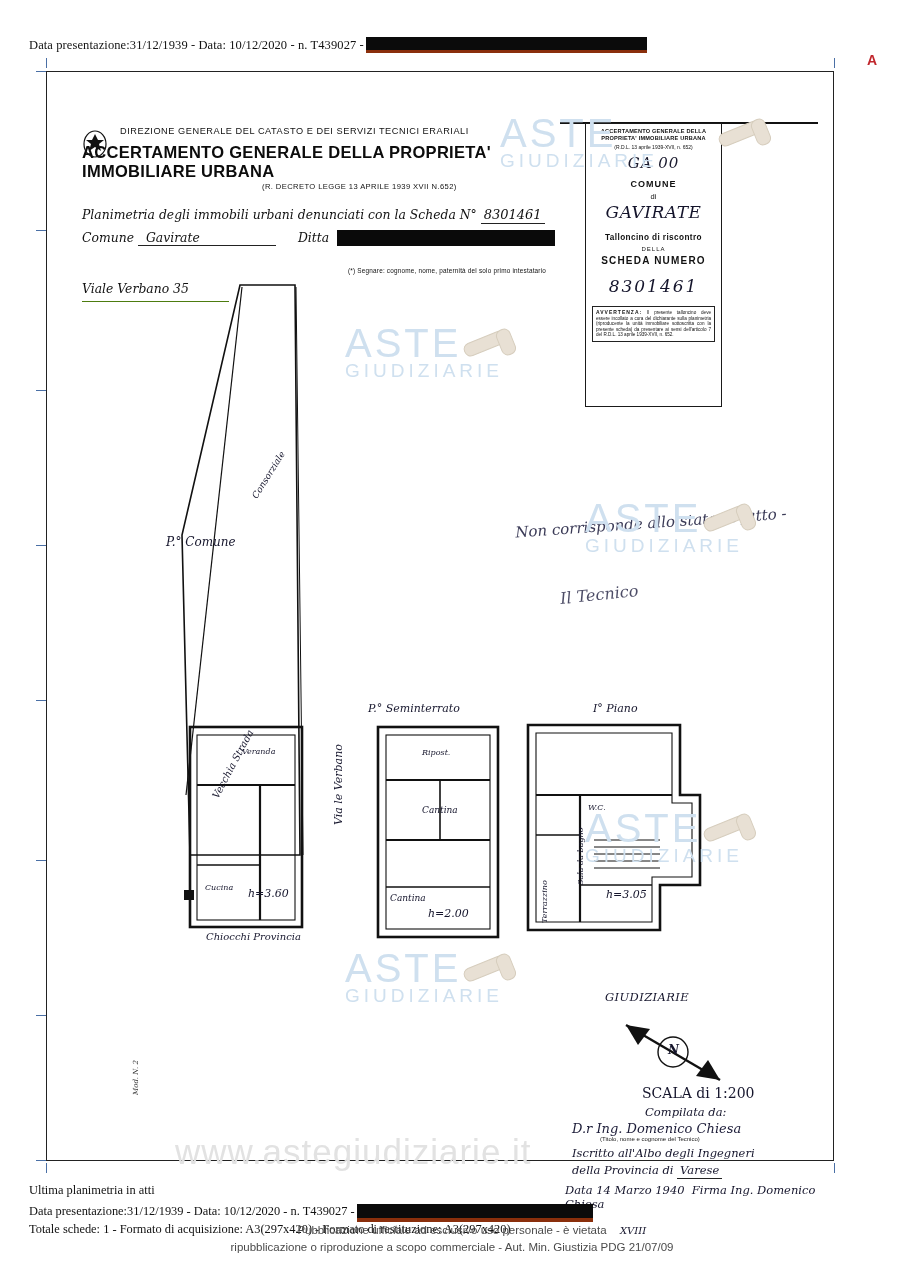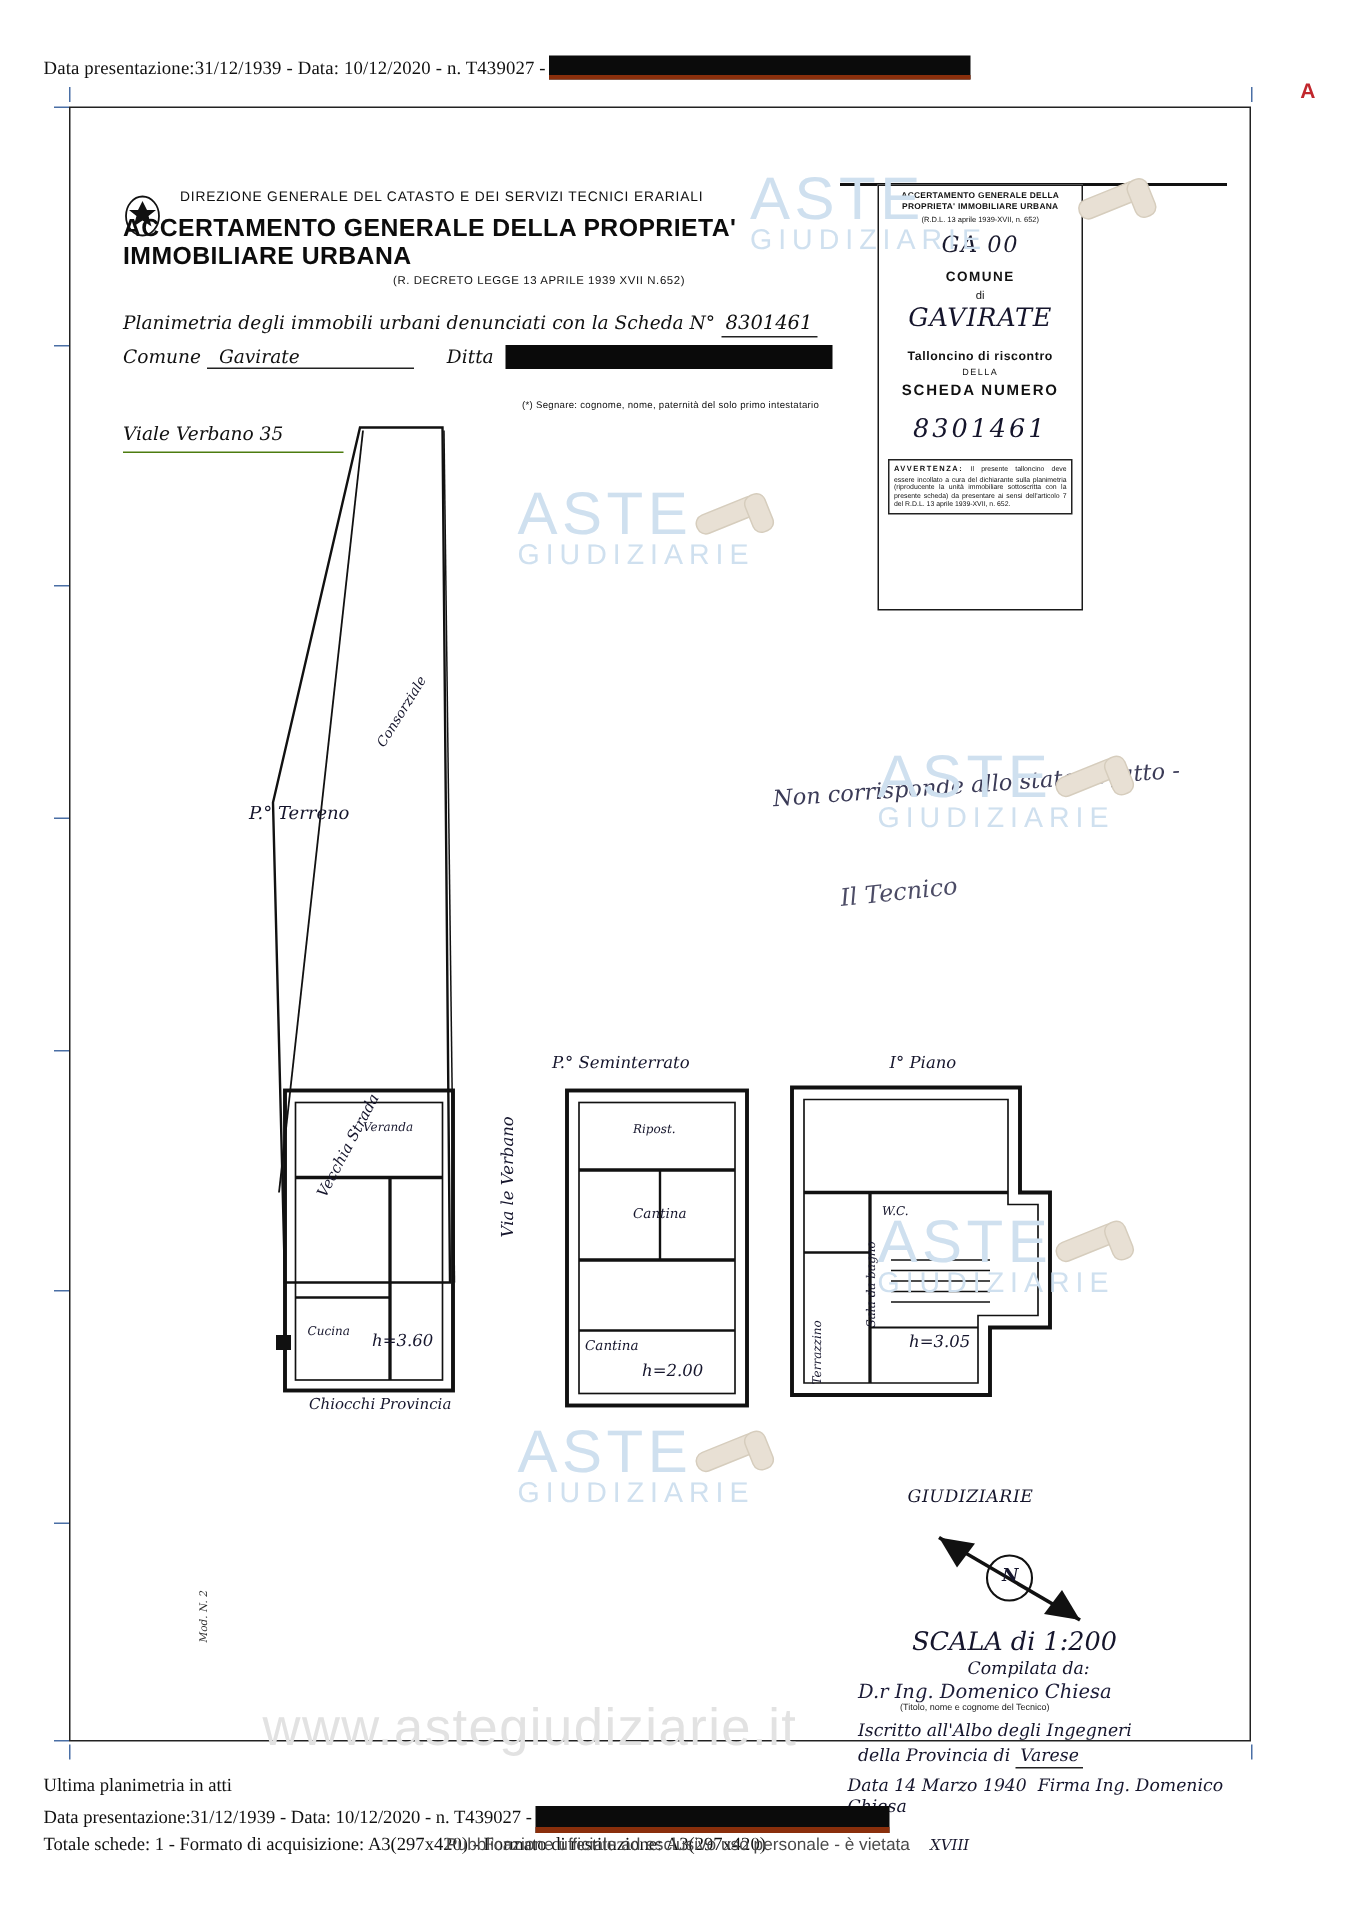--- a/index.html
+++ b/index.html
@@ -286,22 +286,22 @@
     opacity: .8;
   }
 
   
   .orient { position: absolute; left: 545px; top: 895px; width: 180px; height: 130px;}
   .orient .title {
     font-family: "DejaVu Serif", serif; font-style: italic;
     font-size: 11.5px; color:#15152c; letter-spacing:.4px;
   }
   .scala {
-    position: absolute; left: 548px; top: 990px;
-    font-family: "DejaVu Serif", serif; font-style: italic; font-size: 17px; color:#15152c;
+    position: absolute; left: 582px; top: 990px;
+    font-family: "DejaVu Serif", serif; font-size: 14px; color:#15152c;
   }
   .compilata {
     position: absolute; left: 585px; top: 1010px;
     font-family: "DejaVu Serif", serif; font-style: italic; font-size: 11.5px; color:#15152c;
   }
   .tecnico {
     position: absolute; left: 512px; top: 1026px;
     font-family: "DejaVu Serif", serif; font-style: italic; font-size: 13px; color:#1c1c38;
   }
   .tecnico-note {
@@ -490,21 +490,21 @@
           <line x1="534" y1="773" x2="600" y2="773"></line>
         </g>
         <line x1="520" y1="790" x2="592" y2="790" stroke="#111" stroke-width="1.4"></line>
 
         <line x1="566" y1="930" x2="660" y2="985" stroke="#111" stroke-width="2.4"></line>
         <polygon points="566,930 590,934 578,950" fill="#111"></polygon>
         <polygon points="660,985 636,981 648,965" fill="#111"></polygon>
         <circle cx="613" cy="957" r="15" fill="none" stroke="#111" stroke-width="1.4"></circle>
       </svg>
 
-      <div class="lbl s12" style="left:106px; top:440px;">P.° Terreno</div>
+      <div class="lbl s12" style="left:106px; top:440px;">P.° Comune</div>
       <div class="lbl s10 rot-strada" style="left:150px; top:700px;">Vecchia Strada</div>
       <div class="lbl s9 rot-consorziale" style="left:190px; top:400px;">Consorziale</div>
       <div class="lbl s11 rot-verbano" style="left:272px; top:730px;">Via le Verbano</div>
 
       <div class="lbl s8" style="left:182px; top:652px;">Veranda</div>
       <div class="lbl s8" style="left:145px; top:788px;">Cucina</div>
       <div class="lbl s11" style="left:188px; top:792px;">h=3.60</div>
       <div class="lbl s10" style="left:146px; top:836px;">Chiocchi Provincia</div>
 
       <div class="lbl s11" style="left:308px; top:607px;">P.° Seminterrato</div>
@@ -617,15 +617,16 @@
   <div class="footer">
     <div class="f0">Ultima planimetria in atti</div>
     <div>
       <span>Data presentazione:31/12/1939 - Data: 10/12/2020 - n. T439027 -</span><span class="redacted f1"></span>
     </div>
     <div>Totale schede: 1 - Formato di acquisizione: A3(297x420) - Formato di restituzione: A3(297x420)</div>
   </div>
 
   <div class="disclaimer">
     <div>Pubblicazione ufficiale ad esclusivo uso personale - è vietata</div>
+    <div>ripubblicazione o riproduzione a scopo commerciale - Aut. Min. Giustizia PDG 21/07/09</div>
   </div>
 
 </div>
 
 </body></html>

